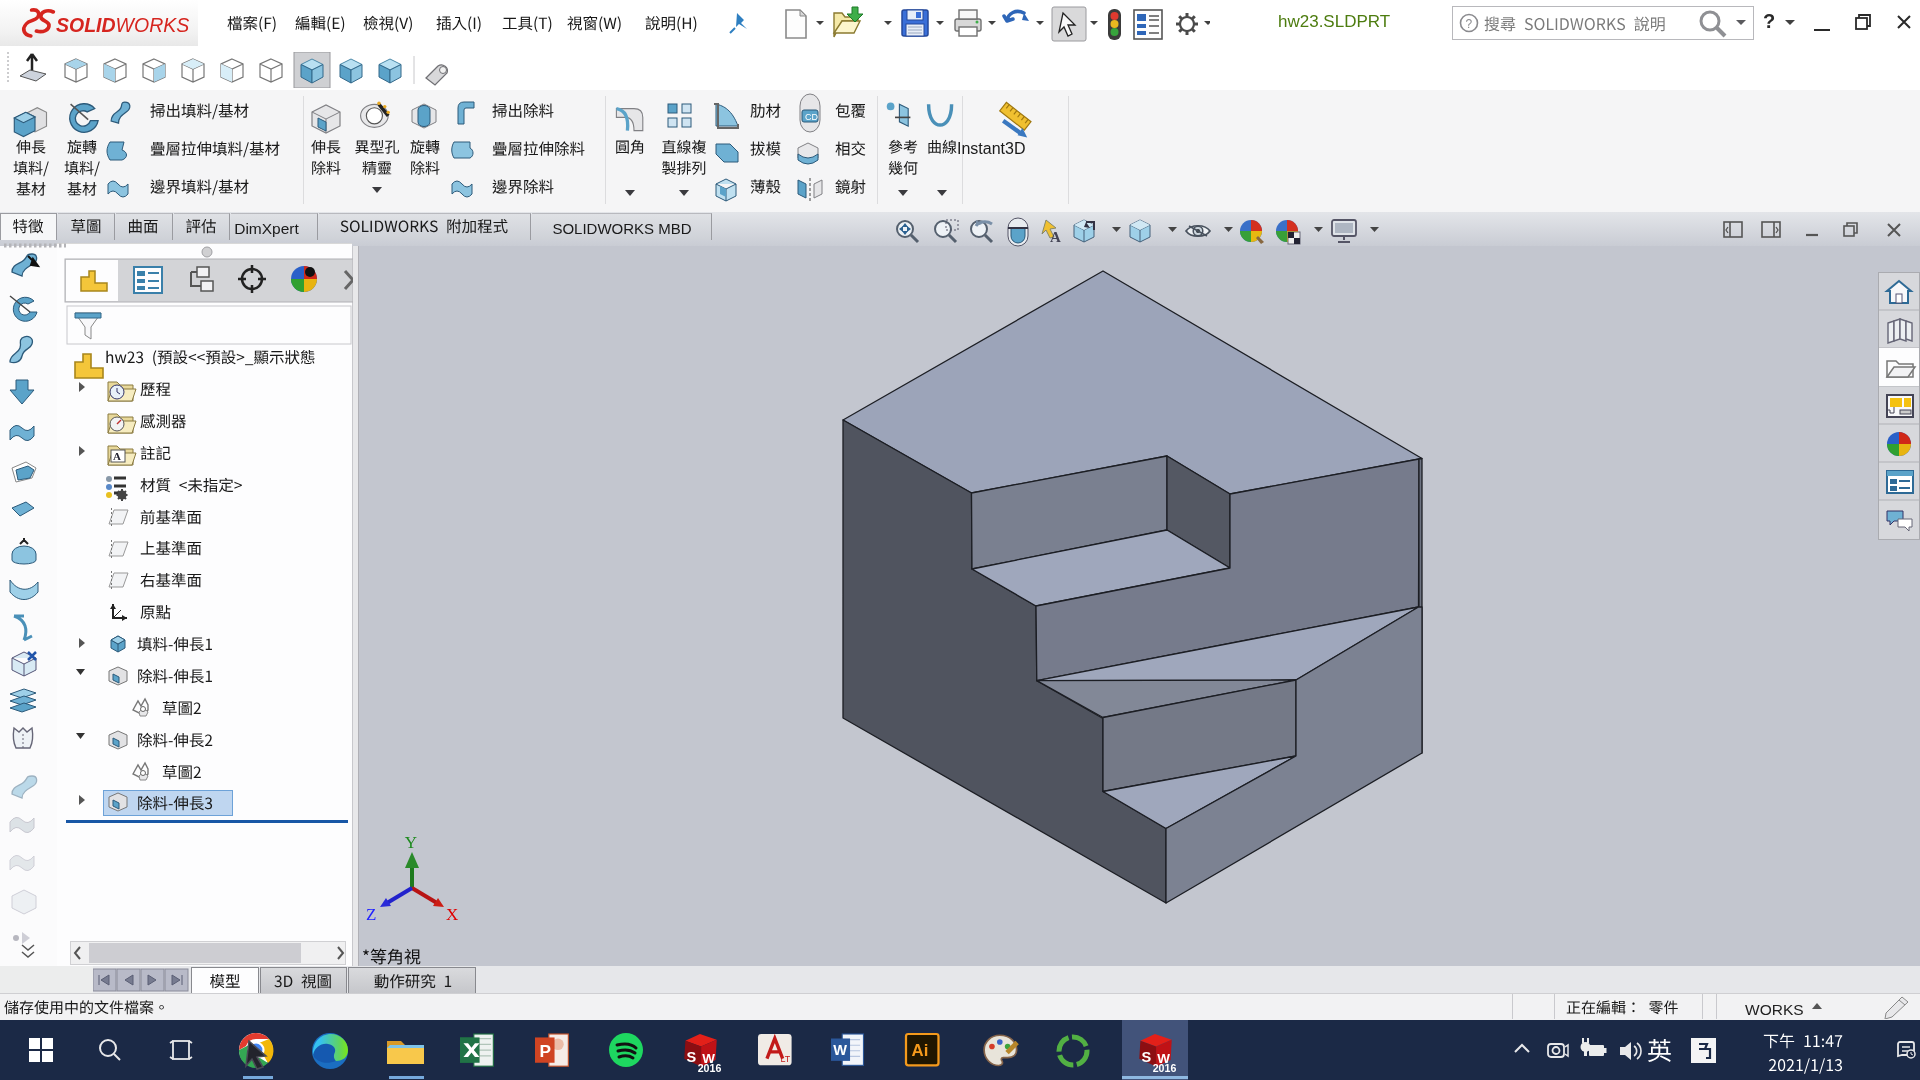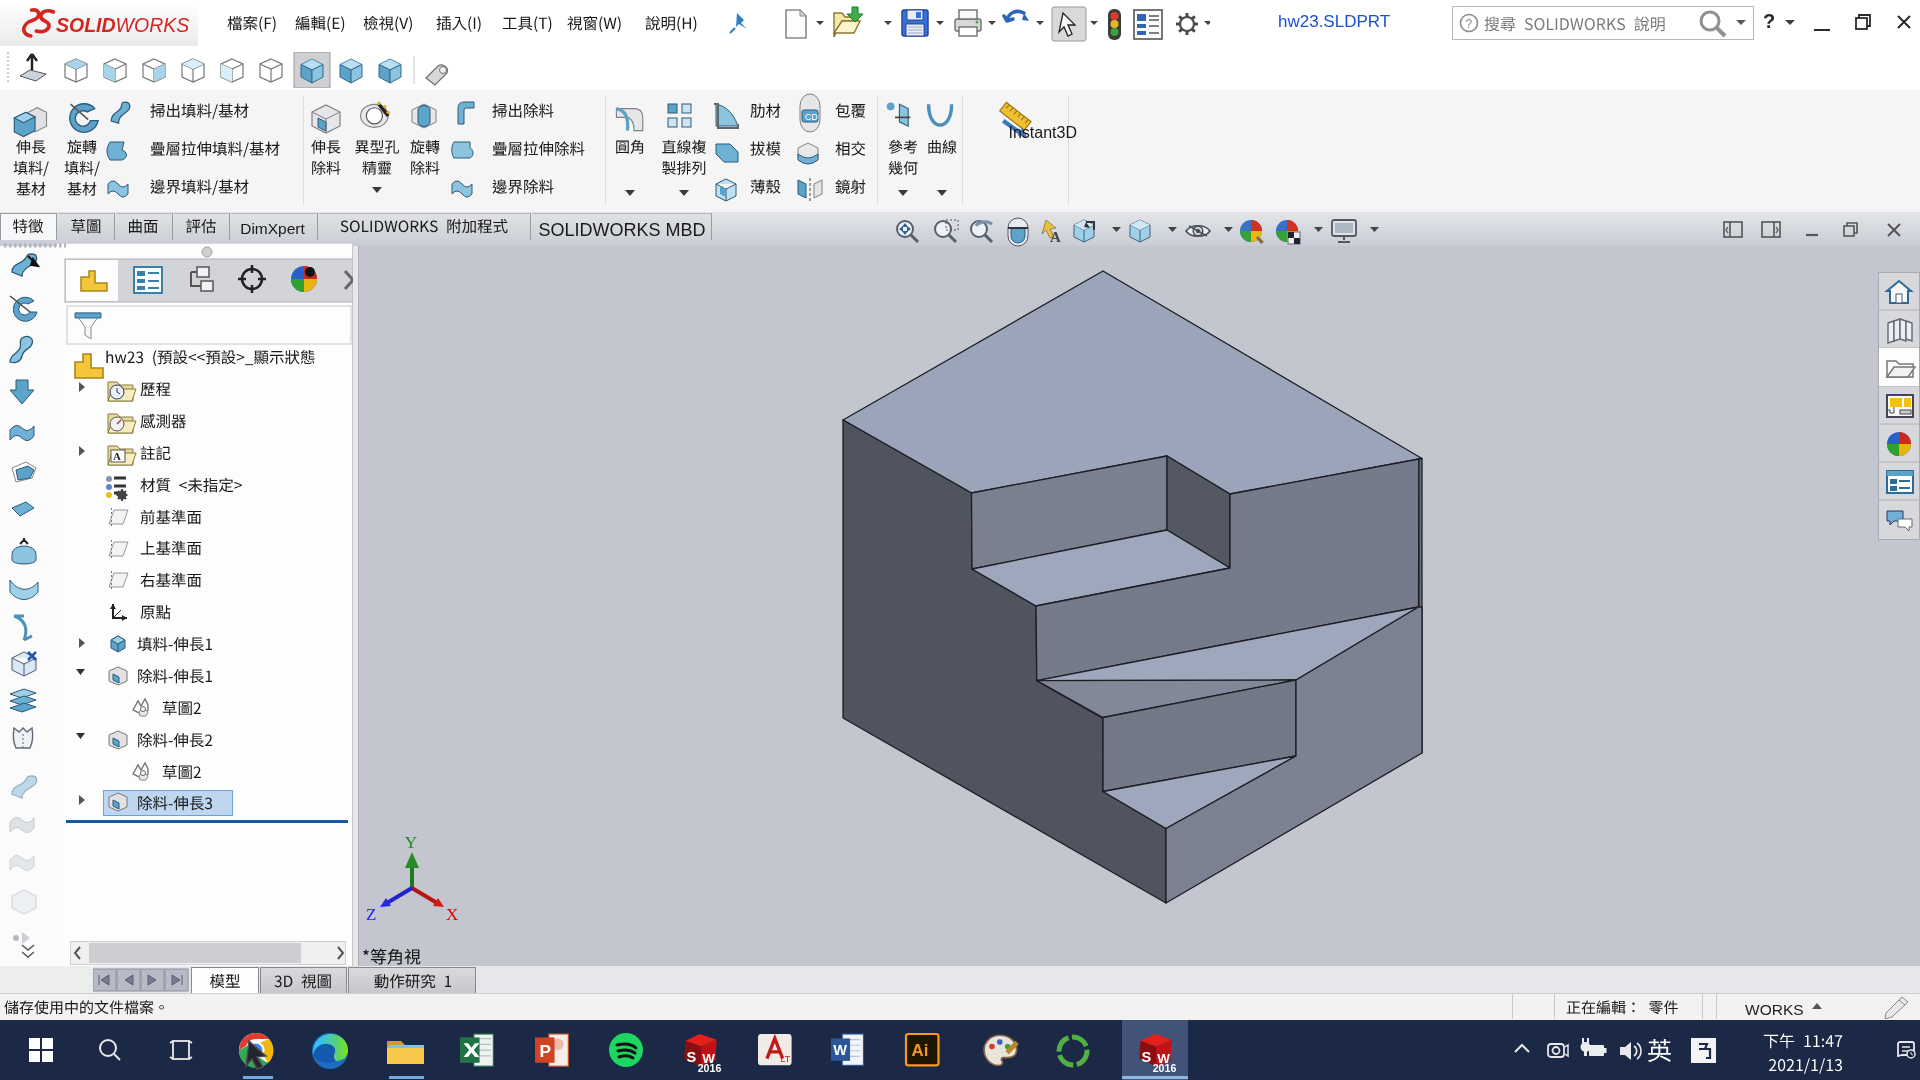--- a/index.html
+++ b/index.html
@@ -91,21 +91,21 @@
       </g>
   <g transform="translate(392,3)" fill="none" stroke="#4a4a4a" stroke-width="2.2">
         <circle cx="15" cy="16" r="7"></circle>
         <g stroke-width="3">
           <path d="M15 5 v4 M15 23 v4 M4 16 h4 M22 16 h4 M7.2 8.2 l2.8 2.8 M20 21 l2.8 2.8 M7.2 23.8 l2.8 -2.8 M20 11 l2.8 -2.8"></path>
         </g>
       </g>
   <path d="M424 16 l4 4 l4 -4 z" fill="#404040"></path>
  </g>
 </svg>
-<div class="abs" style="left:1278px;top:12px;width:200px;font-size:17px;color:#1d4ed8">hw23.SLDPRT</div>
+<div class="abs" style="left:1278px;top:12px;width:200px;font-size:17px;color:#4d7c0f">hw23.SLDPRT</div>
 <div class="abs" style="left:1452px;top:6px;width:302px;height:34px;background:#fff;border:1px solid #b8b8bc"></div>
 <svg class="abs" style="left:1459px;top:13px" width="22" height="22" viewBox="0 0 22 22">
     <circle cx="10" cy="10" r="8.5" fill="none" stroke="#8a8a8e" stroke-width="1.6"></circle>
     <text x="6.5" y="14.5" font-size="12" fill="#8a8a8e" font-family="Liberation Sans">?</text>
   </svg>
 <svg class="abs" style="left:1692px;top:8px" width="60 " height="32" viewBox="0 0 60 32">
     <circle cx="18" cy="13" r="9" fill="none" stroke="#8f9094" stroke-width="3"></circle>
     <path d="M25 20 L33 28" stroke="#8f9094" stroke-width="4"></path>
     <path d="M44 12 l5 5 l5 -5 z" fill="#5a5a5e"></path>
   </svg>
@@ -140,22 +140,22 @@
 <div class="rsep" style="left:1068px"></div>
 <div class="abs" id="ribicons"></div>
 <div class="abs" id="tabrow"></div>
 <div class="tab active" style="left:0px;width:57px"></div>
 <div class="tab" style="left:58px;width:57px"></div>
 <div class="tab" style="left:116px;width:57px"></div>
 <div class="tab" style="left:174px;width:56px"></div>
 <div class="tab" style="left:231px;width:87px"></div>
 <div class="tab" style="left:319px;width:212px"></div>
 <div class="tab" style="left:532px;width:180px"></div>
-<div class="abs" style="left:237px;top:220px;width:71px;text-align:center;font-size:15.5px;color:#1a1a1a">DimXpert</div>
-<div class="abs" style="left:532px;top:220px;width:180px;text-align:center;font-size:18px;color:#1a1a1a">SOLIDWORKS MBD</div>
+<div class="abs" style="left:231px;top:220px;width:71px;text-align:center;font-size:15.5px;color:#1a1a1a">DimXpert</div>
+<div class="abs" style="left:532px;top:220px;width:180px;text-align:center;font-size:15px;color:#1a1a1a">SOLIDWORKS MBD</div>
 <svg class="abs" style="left:56px;top:52px" width="410" height="36" viewBox="0 0 410 36">
 <defs>
  <g id="wcube">
         <path d="M12 2 L23 7 L23 20 L12 25 L1 20 L1 7 Z M1 7 L12 12 L23 7 M12 12 V25" fill="none" stroke="#777" stroke-width="1.2"></path>
       </g>
  <g id="scube">
         <path d="M12 2 L23 7.5 L12 13 L1 7.5 Z" fill="#b9e0f2" stroke="#4a88a8" stroke-width="1"></path>
         <path d="M1 7.5 L12 13 L12 26 L1 20 Z" fill="#5ba3c9" stroke="#33688a" stroke-width="1"></path>
         <path d="M23 7.5 L12 13 L12 26 L23 20 Z" fill="#8cc4e0" stroke="#33688a" stroke-width="1"></path>
       </g>
@@ -319,21 +319,21 @@
       <path d="M26 28 l-8 -2 l4 -6 z" fill="#3a78c0"></path>
     </g>
 <g fill="#3a3a3e">
  <path d="M372 106 l5 6 l5 -6 z" transform="translate(0,-9)"></path>
  <path d="M625 100 l5 6 l5 -6 z"></path>
       <path d="M679 100 l5 6 l5 -6 z"></path>
  <path d="M898 100 l5 6 l5 -6 z"></path>
       <path d="M937 100 l5 6 l5 -6 z"></path>
 </g>
 </svg>
-<div class="abs" style="left:957px;top:124px;width:120px;text-align:right;font-size:16px;color:#1a1a1a">Instant3D</div>
+<div class="abs" style="left:957px;top:140px;width:120px;text-align:left;font-size:16px;color:#1a1a1a">Instant3D</div>
 <div class="abs" id="leftstrip"></div>
 <div class="abs" id="panel"></div>
 <div class="abs sel"></div>
 <div class="abs" id="splitter"></div>
 <svg class="abs" style="left:57px;top:243px" width="296px" height="110" viewBox="0 0 296 110">
  <circle cx="150" cy="9" r="5" fill="#d0d0d2" stroke="#a0a0a4"></circle>
  <rect x="8" y="16" width="288" height="43" fill="#d3d4d7" stroke="#b0b0b4"></rect>
  <rect x="9" y="17" width="52" height="41" fill="#fdfdfe"></rect>
  <g transform="translate(20,22)">
       <path d="M4 12 L4 26 L30 26 L30 18 L18 18 L18 6 L12 6 L12 12 Z" fill="#f4c63a" stroke="#a8861c" stroke-width="1.5"></path>

